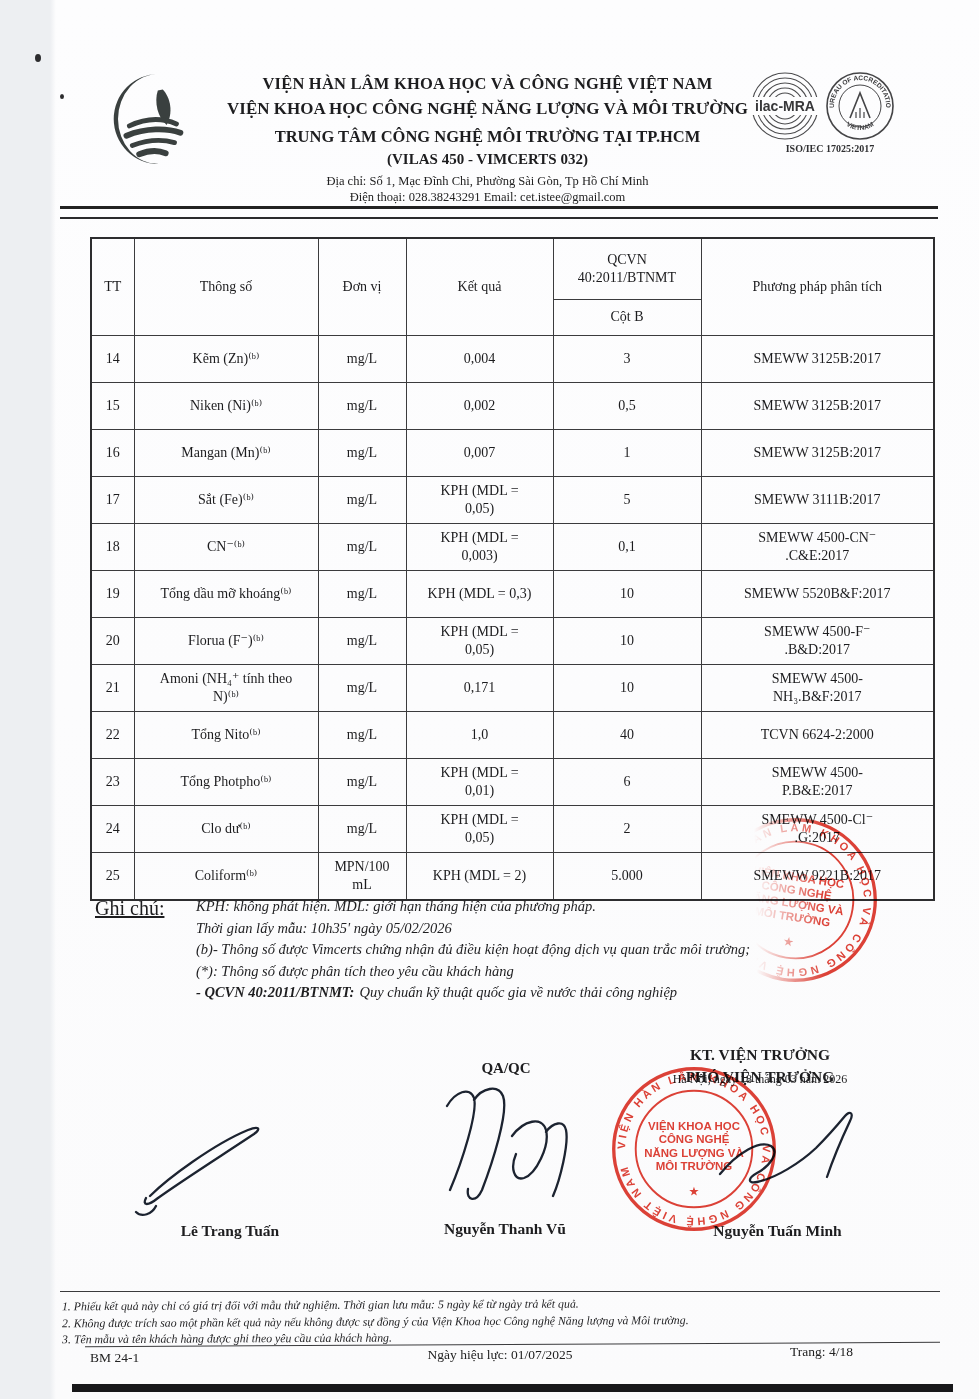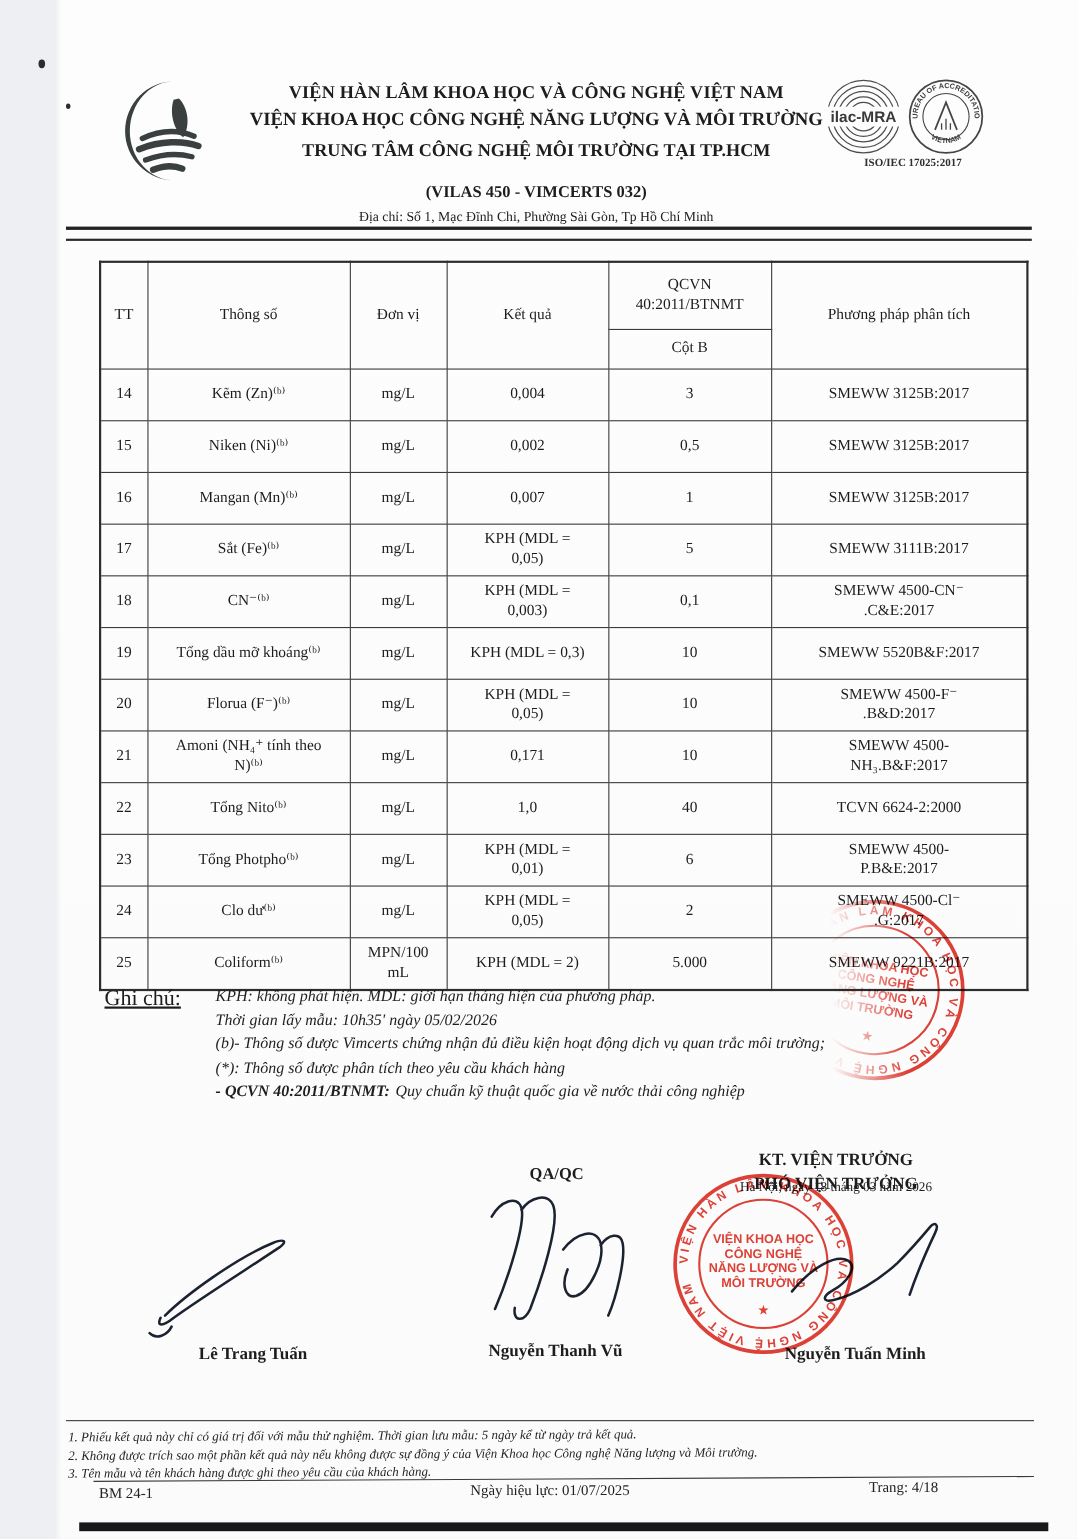--- a/index.html
+++ b/index.html
@@ -12,21 +12,21 @@
     color:#1d1d1f;
   }
   .abs{position:absolute;}
   .speck{position:absolute;background:#2c2c2e;border-radius:50%;}
 
   
   .org-block{left:210px;top:74px;width:555px;text-align:center;line-height:1.18;}
   .org1{font-size:16.5px;font-weight:bold;letter-spacing:.2px;}
   .org2{font-size:17px;font-weight:bold;margin-top:6px;}
   .org3{font-size:16.5px;font-weight:bold;margin-top:7px;}
-  .org4{font-size:15px;font-weight:bold;margin-top:21px;}
+  .org4{font-size:15px;font-weight:bold;margin-top:5px;}
   .addr{font-size:12.5px;margin-top:5px;color:#222;}
   .contact{font-size:12.5px;margin-top:2px;color:#222;}
   .iso-label{left:760px;top:143px;width:140px;text-align:center;font-size:10px;font-weight:bold;color:#2f2f31;}
 
   .rule-top{left:60px;top:206px;width:878px;height:8px;border-top:3px solid #222;border-bottom:2px solid #2a2a2c;}
   .rule-thin{height:0;border-top:1.5px solid #3a3a3c;}
   .bar-bottom{left:72px;top:1384px;width:881px;height:8px;background:#18181a;}
 
   
   table.results{border-collapse:collapse;left:90px;top:237px;width:843px;table-layout:fixed;}
@@ -82,20 +82,21 @@
       <path d="M 40,86 C 50,82 60,82 67,85" stroke-width="6"></path>
     </g>
   </svg>
 
   <div class="abs org-block">
     <div class="org1">VIỆN HÀN LÂM KHOA HỌC VÀ CÔNG NGHỆ VIỆT NAM</div>
     <div class="org2">VIỆN KHOA HỌC CÔNG NGHỆ NĂNG LƯỢNG VÀ MÔI TRƯỜNG</div>
     <div class="org3">TRUNG TÂM CÔNG NGHỆ MÔI TRƯỜNG TẠI TP.HCM</div>
     <div class="org4">(VILAS 450 - VIMCERTS 032)</div>
     <div class="addr">Địa chỉ: Số 1, Mạc Đĩnh Chi, Phường Sài Gòn, Tp Hồ Chí Minh</div>
+    <div class="contact">Điện thoại: 028.38243291    Email: cet.istee@gmail.com</div>
   </div>
 
   <svg class="abs" style="left:747px;top:68px;" width="76" height="76" viewBox="-38 -38 76 76">
     <g fill="none" stroke="#4c4c4e" stroke-width="1.1">
       <circle r="33"></circle>
         <circle r="28"></circle>
         <circle r="23"></circle>
         <circle r="18"></circle>
         <circle r="13"></circle>
         <circle r="8"></circle>

